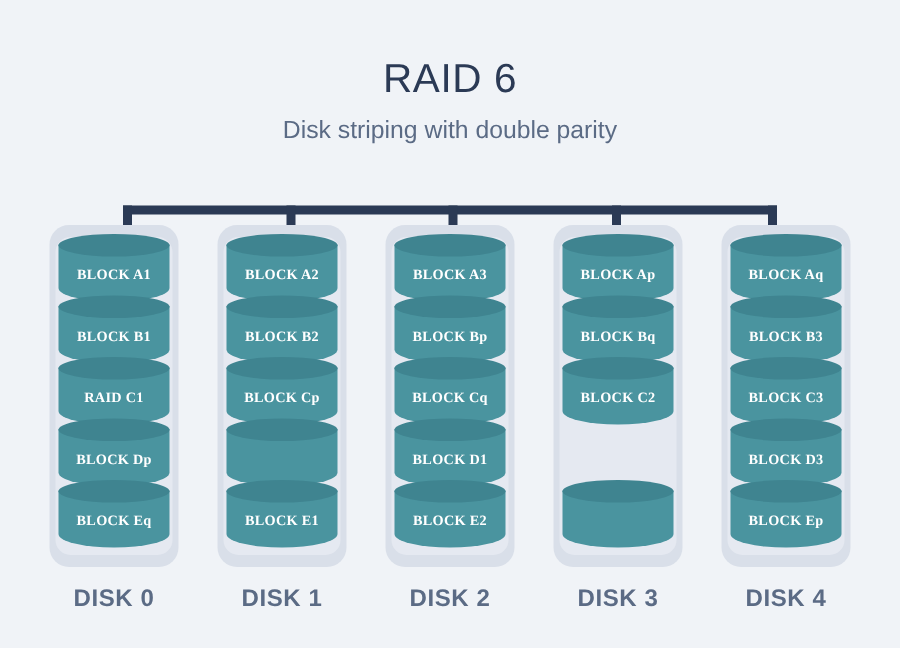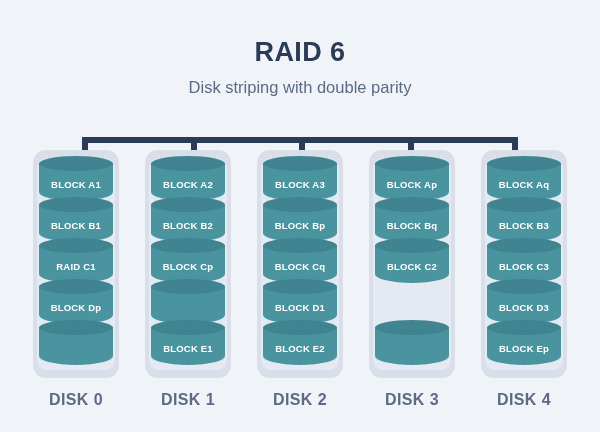--- a/index.html
+++ b/index.html
@@ -23,21 +23,21 @@
   
   .header {
     position: absolute;
     left: 0;
     right: 0;
     top: 38px;
     text-align: center;
   }
   .title {
     font-size: 27px;
-    font-weight: bold;
+    font-weight: normal;
     color: #2b3a55;
     letter-spacing: 0.4px;
     line-height: 1.1;
     margin: 0;
   }
   .subtitle {
     font-size: 16.5px;
     font-weight: normal;
     color: #5b6b85;
     line-height: 1.1;
@@ -132,20 +132,21 @@
     width: 74px;
     height: 32px;
     display: flex;
     align-items: center;
     justify-content: center;
     color: #ffffff;
     font-size: 9.5px;
     font-weight: bold;
     letter-spacing: 0.2px;
     white-space: nowrap;
+    font-family: Liberation Serif, serif;
   }
 
   .disk-label {
     margin-top: 13px;
     font-size: 16px;
     font-weight: bold;
     color: #5b6b85;
     letter-spacing: 0.4px;
     white-space: nowrap;
   }
@@ -192,20 +193,21 @@
             <div class="label">RAID C1</div>
           </div>
           <div class="block" style="top:123px">
             <div class="body"></div>
             <div class="top"></div>
             <div class="label">BLOCK Dp</div>
           </div>
           <div class="block" style="top:164px">
             <div class="body"></div>
             <div class="top"></div>
+            <div class="label">BLOCK Eq</div>
           </div>
         </div>
       </div>
       <div class="disk-label">DISK 0</div>
     </div>
 
     <div class="disk">
       <div class="disk-case">
         <div class="stack">
           <div class="block" style="top:0px">

